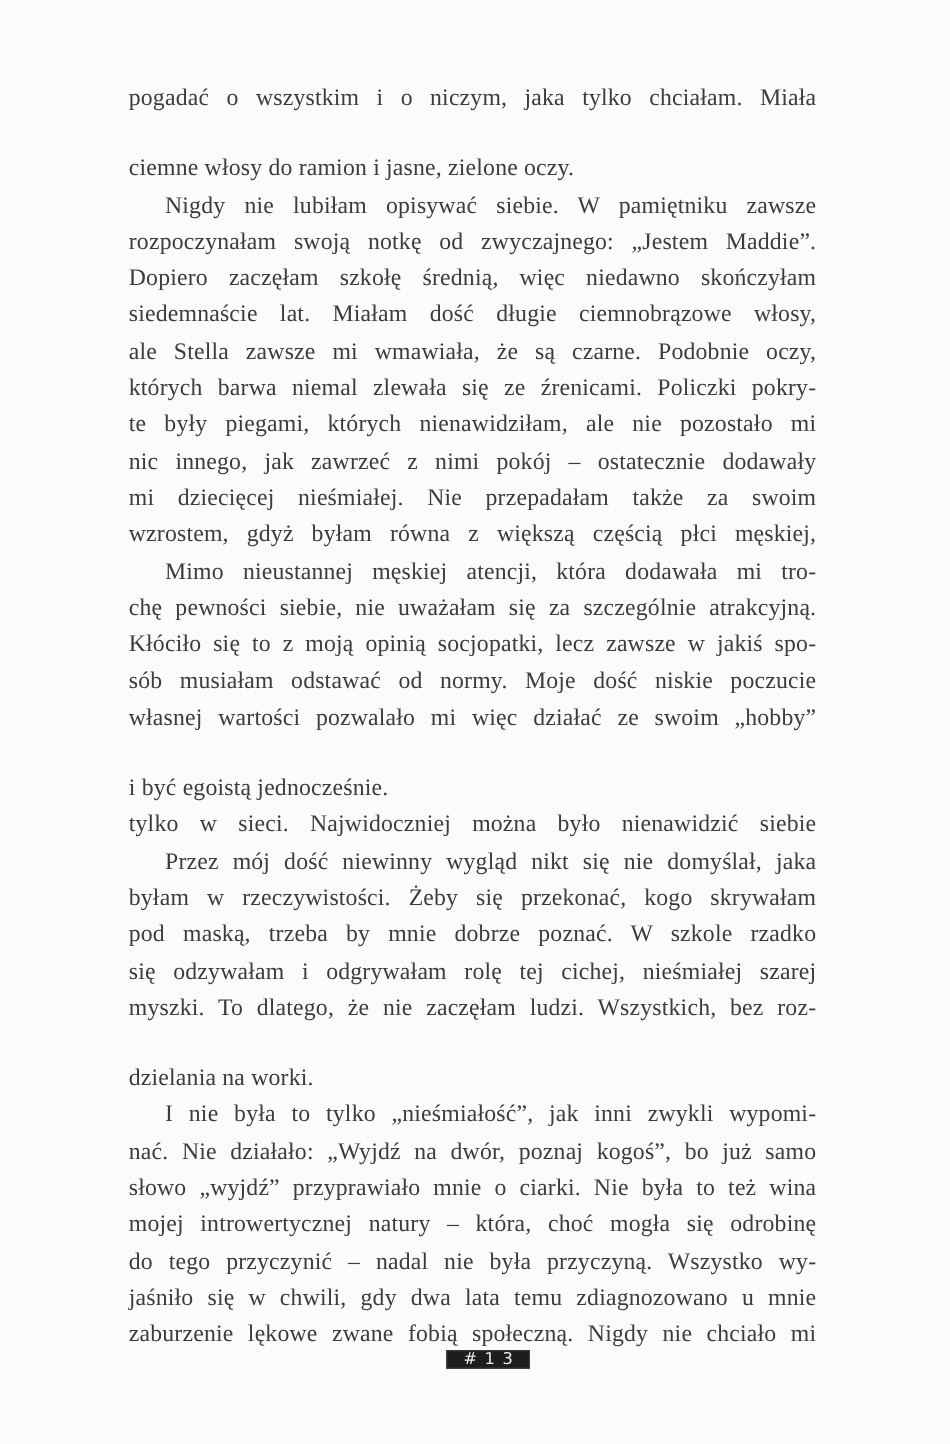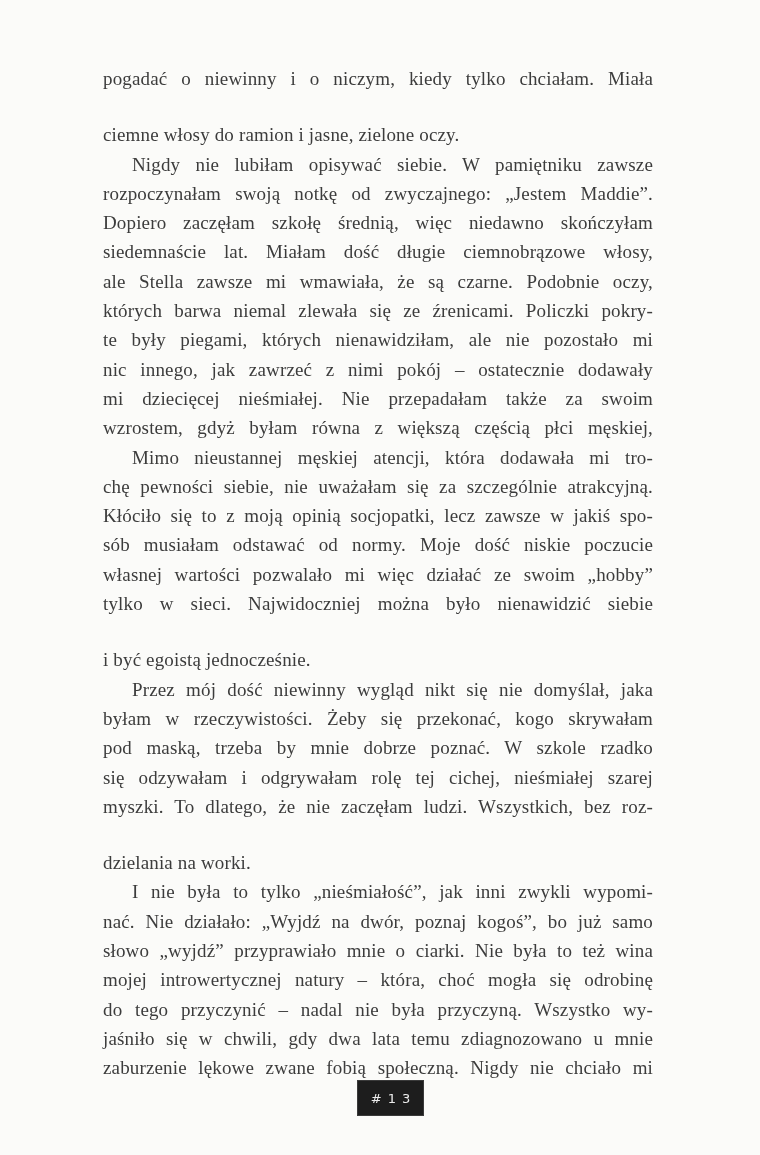--- a/index.html
+++ b/index.html
@@ -39,21 +39,21 @@
     margin-top: 27px;
   }
   .line.indent {
     text-indent: 29px;
   }
   .pagenum {
     position: absolute;
     left: 357px;
     top: 1080px;
     width: 67px;
-    height: 36px;
+    height: 15px;
     background: #1d1d1d;
     border: 1px solid #3a3a3a;
     box-sizing: border-box;
     display: flex;
     align-items: center;
     justify-content: center;
   }
   .pagenum-label {
     color: #ececec;
     font-family: "DejaVu Sans", "Liberation Sans", sans-serif;
@@ -62,39 +62,39 @@
     text-indent: 6px;
     line-height: 1;
   }
 </style>
 </head>
 <body>
 
 <div class="page">
 
   <main class="text-block">
-      <div class="line">pogadać o niewinny i o niczym, kiedy tylko chciałam. Miała</div>
+      <div class="line">pogadać o wszystkim i o niczym, jaka tylko chciałam. Miała</div>
       <div class="line plast">ciemne włosy do ramion i jasne, zielone oczy.</div>
       <div class="line indent">Nigdy nie lubiłam opisywać siebie. W pamiętniku zawsze</div>
       <div class="line">rozpoczynałam swoją notkę od zwyczajnego: „Jestem Maddie”.</div>
       <div class="line">Dopiero zaczęłam szkołę średnią, więc niedawno skończyłam</div>
       <div class="line">siedemnaście lat. Miałam dość długie ciemnobrązowe włosy,</div>
       <div class="line">ale Stella zawsze mi wmawiała, że są czarne. Podobnie oczy,</div>
       <div class="line">których barwa niemal zlewała się ze źrenicami. Policzki pokry-</div>
       <div class="line">te były piegami, których nienawidziłam, ale nie pozostało mi</div>
       <div class="line">nic innego, jak zawrzeć z nimi pokój – ostatecznie dodawały</div>
       <div class="line">mi dziecięcej nieśmiałej. Nie przepadałam także za swoim</div>
       <div class="line">wzrostem, gdyż byłam równa z większą częścią płci męskiej,</div>
       <div class="line indent">Mimo nieustannej męskiej atencji, która dodawała mi tro-</div>
       <div class="line">chę pewności siebie, nie uważałam się za szczególnie atrakcyjną.</div>
       <div class="line">Kłóciło się to z moją opinią socjopatki, lecz zawsze w jakiś spo-</div>
       <div class="line">sób musiałam odstawać od normy. Moje dość niskie poczucie</div>
       <div class="line">własnej wartości pozwalało mi więc działać ze swoim „hobby”</div>
+      <div class="line plast">i być egoistą jednocześnie.</div>
       <div class="line">tylko w sieci. Najwidoczniej można było nienawidzić siebie</div>
-      <div class="line plast">i być egoistą jednocześnie.</div>
       <div class="line indent">Przez mój dość niewinny wygląd nikt się nie domyślał, jaka</div>
       <div class="line">byłam w rzeczywistości. Żeby się przekonać, kogo skrywałam</div>
       <div class="line">pod maską, trzeba by mnie dobrze poznać. W szkole rzadko</div>
       <div class="line">się odzywałam i odgrywałam rolę tej cichej, nieśmiałej szarej</div>
       <div class="line">myszki. To dlatego, że nie zaczęłam ludzi. Wszystkich, bez roz-</div>
       <div class="line plast">dzielania na worki.</div>
       <div class="line indent">I nie była to tylko „nieśmiałość”, jak inni zwykli wypomi-</div>
       <div class="line">nać. Nie działało: „Wyjdź na dwór, poznaj kogoś”, bo już samo</div>
       <div class="line">słowo „wyjdź” przyprawiało mnie o ciarki. Nie była to też wina</div>
       <div class="line">mojej introwertycznej natury – która, choć mogła się odrobinę</div>

